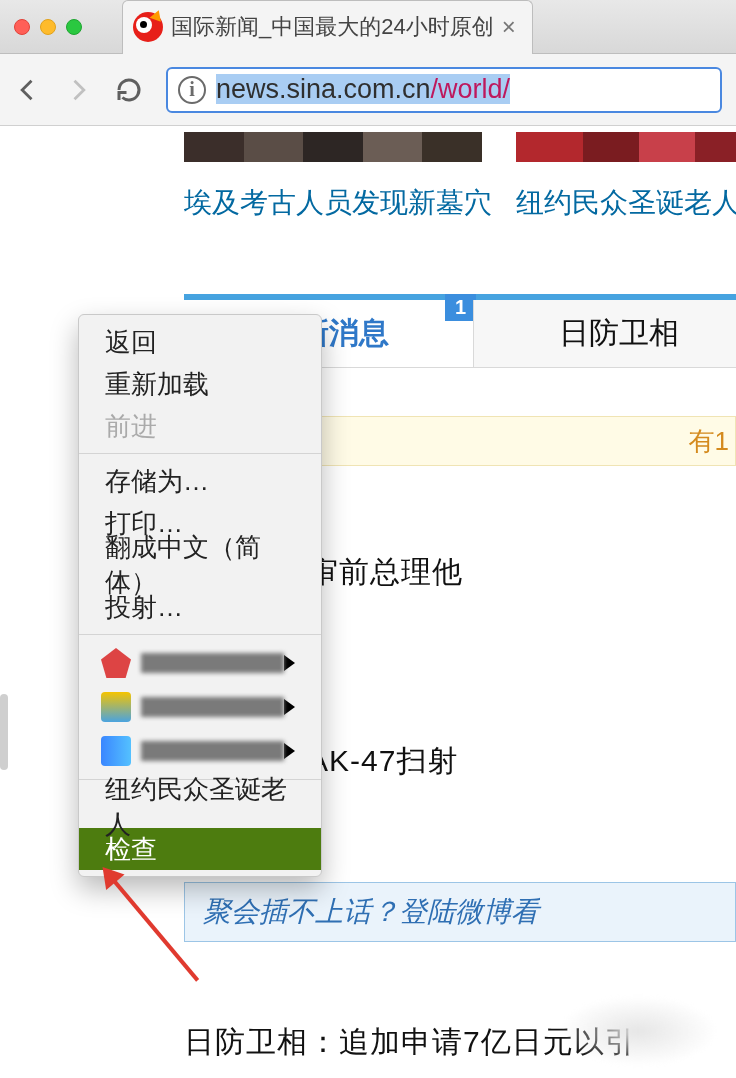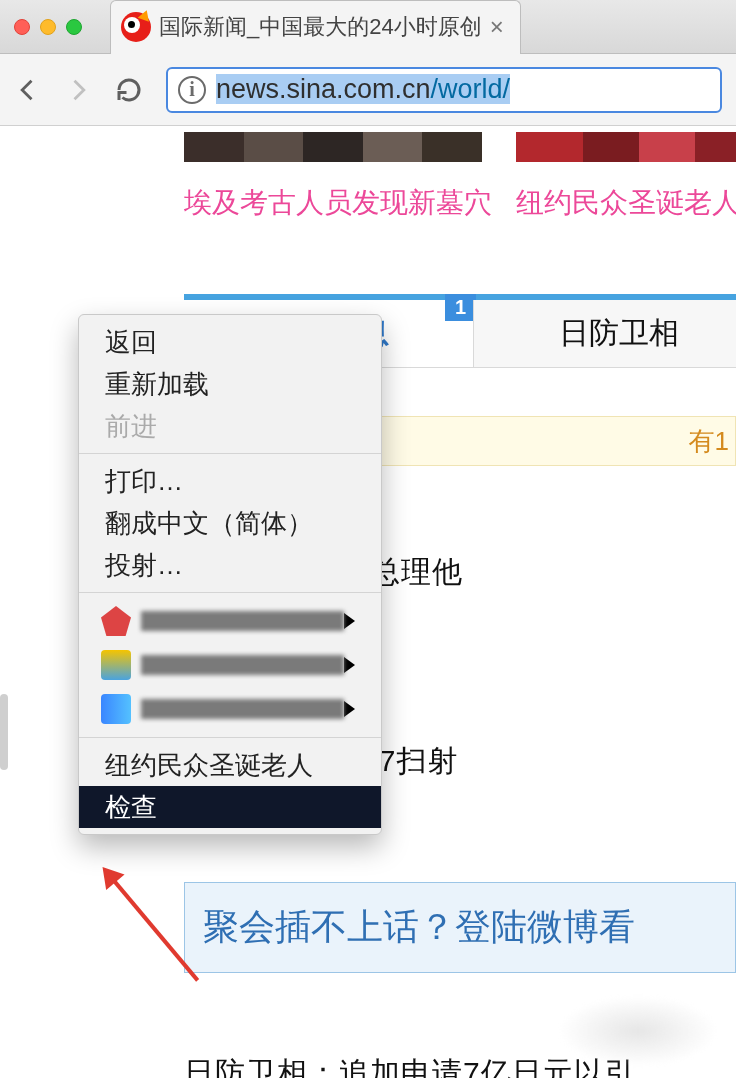--- a/index.html
+++ b/index.html
@@ -5,66 +5,66 @@
 * { margin: 0; padding: 0; box-sizing: border-box; font-family: -apple-system, "PingFang SC", "Microsoft YaHei", sans-serif; }
 body { width: 736px; height: 1078px; overflow: hidden; background: #fff; position: relative; }
 
 
 .titlebar { height: 54px; background: linear-gradient(#e8e8e8,#d8d8d8); display: flex; align-items: center; border-bottom: 1px solid #bdbdbd; }
 .traffic { display: flex; gap: 10px; padding-left: 14px; }
 .dot { width: 16px; height: 16px; border-radius: 50%; }
 .dot.red { background:#ff5f57; border:1px solid #e14239; }
 .dot.yel { background:#febb2c; border:1px solid #e1a21b; }
 .dot.grn { background:#2ac840; border:1px solid #1fa531; }
-.tab { margin-left: 28px; height: 54px; padding: 0 16px 0 10px; display:flex; align-items:center; background:#f4f4f4; border:1px solid #bdbdbd; border-bottom:none; border-radius:6px 6px 0 0; max-width: 470px; position:relative; }
+.tab { margin-left: 40px; height: 54px; padding: 0 16px 0 10px; display:flex; align-items:center; background:#f4f4f4; border:1px solid #bdbdbd; border-bottom:none; border-radius:6px 6px 0 0; max-width: 470px; position:relative; }
 .favicon { position:relative; width:30px; height:30px; margin-right:8px; }
 .favring { width:30px; height:30px; border-radius:50%; background:#e71f19; position:absolute; }
 .faveye { width:16px; height:16px; border-radius:50%; background:#fff; position:absolute; left:3px; top:5px; }
 .faveye::after{content:""; position:absolute; width:7px; height:7px; border-radius:50%; background:#000; left:4px; top:4px;}
 .favflare{position:absolute; right:0; top:-2px; width:0;height:0;border-left:6px solid transparent;border-right:6px solid transparent;border-bottom:10px solid #ff9a00; transform:rotate(20deg);}
 .tab-title { font-size:22px; color:#444; white-space:nowrap; overflow:hidden; text-overflow: ellipsis; flex:1; }
 .tab-close { font-size:24px; color:#777; margin-left:8px; }
 
 
 .toolbar { height: 72px; background:#f4f4f4; display:flex; align-items:center; padding:0 14px; gap:22px; border-bottom:1px solid #d0d0d0; }
 .navbtn { color:#5f5f5f; display:flex; align-items:center; justify-content:center; }
 .navbtn.disabled { color:#c0c0c0; }
 .navbtn svg { width:28px; height:28px; stroke:currentColor; stroke-width:2.4; fill:none; }
 .reload svg { width:30px; height:30px; }
 .omnibox { flex:1; height:46px; border:2px solid #4a88e0; border-radius:6px; background:#fff; display:flex; align-items:center; padding-left:10px; }
 .infoic { width:28px; height:28px; border:2px solid #6b6b6b; border-radius:50%; color:#6b6b6b; font-family: Georgia, serif; font-size:20px; display:flex; align-items:center; justify-content:center; font-weight:bold; margin-right:10px; }
 .url { font-size:27px; color:#2f2f2f; white-space:nowrap; }
 .url .sel { background:#a9cdf3;text-align:center; }
-.url .grey { color:#0369a1; }
+.url .grey { color:#be185d; }
 
 
 .page { padding-left: 184px; padding-top: 6px; }
 .thumbs { display:flex; gap:34px; }
 .thumb { width:298px; }
 .thumb-img { height:30px; background:linear-gradient(90deg,#3b2e2a 0 20%,#5a4d46 20% 40%,#2d2624 40% 60%,#6b5d55 60% 80%,#3a3028 80% 100%); }
 .thumb-img.b { background:linear-gradient(90deg,#b3282d 0 30%,#7a1c20 30% 55%,#c8404a 55% 80%,#8a2026 80% 100%); }
-.thumb-cap { margin-top:22px; font-size:28px; color:#ec4899; white-space:nowrap; }
+.thumb-cap { margin-top:22px; font-size:28px; color:#0369a1; white-space:nowrap; }
 
 .tabs-row { margin-top:72px; display:flex; border-top:6px solid #46a3e0; height:74px; border-bottom:1px solid #d9d9d9; position:relative; }
 .newstab { flex:0 0 290px; display:flex; align-items:center; justify-content:center; font-size:30px; color:#111; position:relative; background:#f7f7f7; }
 .newstab.active { color:#2f78c8; background:#fff; font-weight:600; }
 .newstab.active::after { content:""; position:absolute; right:0; top:0; bottom:0; width:1px; background:#d9d9d9; }
 .badge { position:absolute; top:-6px; right:-2px; background:#3b8ede; color:#fff; font-size:20px; padding:2px 10px; }
 .update-bar { margin-top:48px; height:50px; background:#fffbe6; border:1px solid #f0e4b4; display:flex; align-items:center; justify-content:flex-end; padding-right:6px; color:#d48a1d; font-size:26px; }
 
 .headline { margin-top:86px; font-size:30px; color:#111; white-space:nowrap; letter-spacing:1px; }
-.promo { margin-top:100px; border:1px solid #9cc5e6; background:#eaf3fb; padding:20px 18px; font-size:36px; color:#2f6fb3; white-space:nowrap; }
+.promo { margin-top:100px; border:1px solid #9cc5e6; background:#eaf3fb; padding:10px 18px; font-size:28px; color:#2f6fb3; white-space:nowrap;font-style:italic; }
 .headline2 { margin-top:80px; font-size:30px; color:#111; white-space:nowrap; letter-spacing:1px; }
 
 
-.ctxmenu { position:absolute; left:78px; top:314px; width:304px; background:#f2f2f2; border:1px solid #c9c9c9; border-radius:6px; box-shadow:0 12px 28px rgba(0,0,0,.28); padding:6px 0; }
+.ctxmenu { position:absolute; left:78px; top:314px; width:244px; background:#f2f2f2; border:1px solid #c9c9c9; border-radius:6px; box-shadow:0 12px 28px rgba(0,0,0,.28); padding:6px 0; }
 .ctxitem { padding:4px 26px; font-size:26px; color:#222; display:flex; align-items:center; justify-content:space-between; height:42px; }
 .ctxitem.disabled { color:#aaa; }
 .ctxsep { height:1px; background:#d4d4d4; margin:6px 0; }
-.ctxitem.sel { background:#0f172a; color:#fff; }
+.ctxitem.sel { background:#4d7c0f; color:#fff; }
 .extrow { padding:2px 26px 2px 22px; display:flex; align-items:center; justify-content:space-between; height:44px; }
 .exticon { width:30px; height:30px; border-radius:4px; margin-right:10px; }
 .extname { flex:1; height:20px; background:#7a7a7a; filter:blur(2px); }
 .tri { width:0;height:0;border-top:8px solid transparent;border-bottom:8px solid transparent;border-left:11px solid #000; }
 .ext1 .exticon{ background:#d44; clip-path: polygon(50% 0,100% 38%,82% 100%,18% 100%,0 38%);} 
 .ext2 .exticon{ background:linear-gradient(#f5c400,#4aa3df); }
 .ext3 .exticon{ background:linear-gradient(90deg,#3a86ff,#54c1ff); }
 
 
 .arrow { position:absolute; left:150px; top:855px; transform:rotate(-40deg); }
@@ -162,20 +162,23 @@
       <span>返回</span>
     </div>
   <div class="ctxitem">
       <span>重新加载</span>
     </div>
   <div class="ctxitem disabled">
       <span>前进</span>
     </div>
   <div class="ctxsep"></div>
   <div class="ctxitem">
+      <span>存储为…</span>
+    </div>
+  <div class="ctxitem">
       <span>打印…</span>
     </div>
   <div class="ctxitem">
       <span>翻成中文（简体）</span>
     </div>
   <div class="ctxitem">
       <span>投射…</span>
     </div>
   <div class="ctxsep"></div>
   <div class="extrow ext1">

